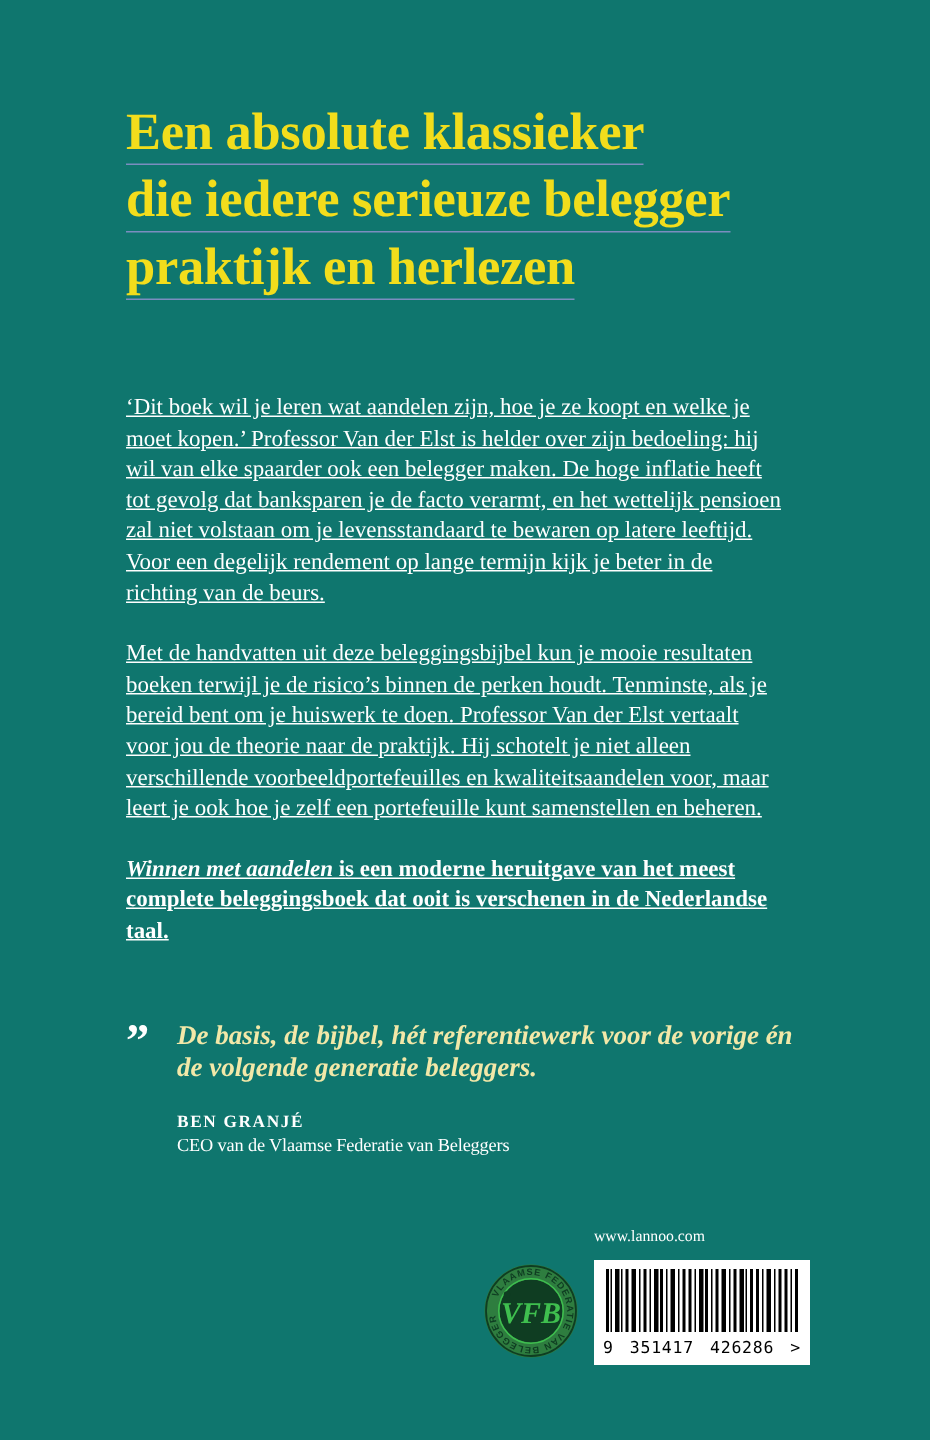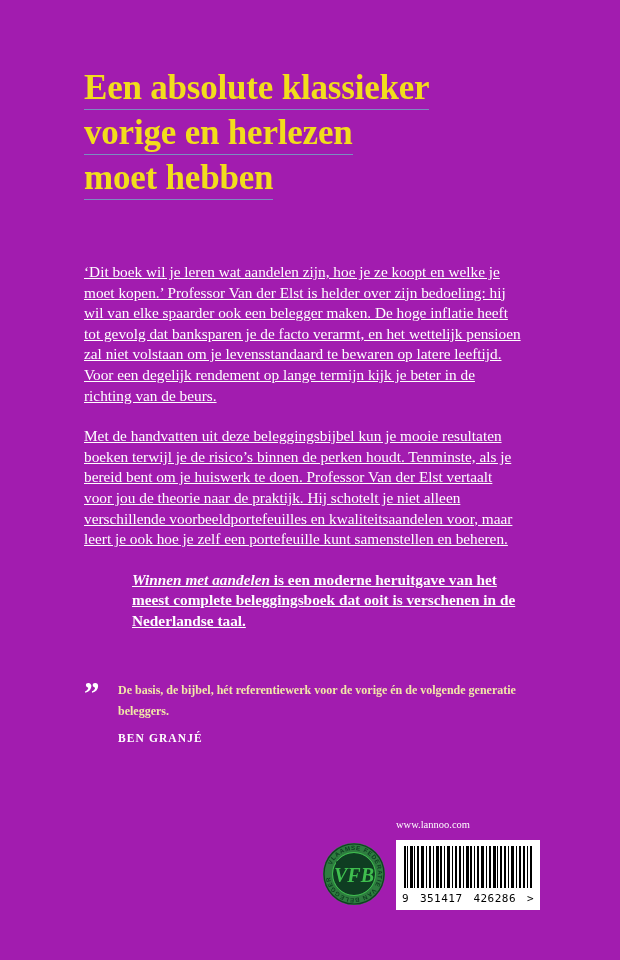--- a/index.html
+++ b/index.html
@@ -11,21 +11,21 @@
     height: 960px;
     background: #17306d;
     font-family: "Liberation Serif", "DejaVu Serif", serif;
     overflow: hidden;
     position: relative;
   }
 
   .cover {
     position: absolute;
     inset: 0;
-    background: #a21caf;
+    background: #0f766e;
   }
 
   
   .headline {
     position: absolute;
     left: 84px;
     top: 68px;
     width: 470px;
   }
   .headline-line {
@@ -54,21 +54,20 @@
   }
   .para {
     font-size: 15.3px;
     line-height: 20.6px;
     margin: 0 0 20px 0;
     text-align: left;
   }
   .para.bold {
     font-weight: bold;
     margin-bottom: 0;
-    margin-left: 48px;
   }
   .para .work-title {
     font-style: italic;
     font-weight: bold;
   }
 
   
   .quote-block {
     position: absolute;
     left: 84px;
@@ -82,25 +81,26 @@
     color: #ffffff;
     font-size: 31px;
     font-weight: bold;
     line-height: 1;
     font-family: "Liberation Serif", "DejaVu Serif", serif;
   }
   .quote-text {
     margin: 0 0 0 34px;
     color: #f2e8a8;
     font-weight: bold;
-    font-size: 12px;
+    font-size: 18px;
     line-height: 21px;
+    font-style: italic;
   }
   .attribution {
-    margin: 9px 0 0 34px;
+    margin: 19px 0 0 34px;
     color: #ffffff;
   }
   .attrib-name {
     display: block;
     font-weight: bold;
     font-size: 11.5px;
     letter-spacing: 1.1px;
     line-height: 15px;
   }
   .attrib-role {
@@ -170,35 +170,36 @@
   }
   .barcode-digits span { letter-spacing: 0.5px; }
 </style>
 </head>
 <body>
 
 <div class="cover">
 
   <div class="headline">
     <span class="headline-line">Een absolute klassieker</span>
-    <span class="headline-line">vorige en herlezen</span>
-    <span class="headline-line">moet hebben</span>
+    <span class="headline-line">die iedere serieuze belegger</span>
+    <span class="headline-line">praktijk en herlezen</span>
   </div>
 
   <div class="body-copy">
     <p class="para">‘Dit boek wil je leren wat aandelen zijn, hoe je ze koopt en welke je moet kopen.’ Professor Van der Elst is helder over zijn bedoeling: hij wil van elke spaarder ook een belegger maken. De hoge inflatie heeft tot gevolg dat banksparen je de facto verarmt, en het wettelijk pensioen zal niet volstaan om je levensstandaard te bewaren op latere leeftijd. Voor een degelijk rendement op lange termijn kijk je beter in de richting van de beurs.</p>
     <p class="para">Met de handvatten uit deze beleggingsbijbel kun je mooie resultaten boeken terwijl je de risico’s binnen de perken houdt. Tenminste, als je bereid bent om je huiswerk te doen. Professor Van der Elst vertaalt voor jou de theorie naar de praktijk. Hij schotelt je niet alleen verschillende voorbeeldportefeuilles en kwaliteitsaandelen voor, maar leert je ook hoe je zelf een portefeuille kunt samenstellen en beheren.</p>
     <p class="para bold"><span class="work-title">Winnen met aandelen</span><span> is een moderne heruitgave van het meest complete beleggingsboek dat ooit is verschenen in de Nederlandse taal.</span></p>
   </div>
 
   <div class="quote-block">
     <span class="quote-mark">”</span>
     <p class="quote-text">De basis, de bijbel, hét referentiewerk voor de vorige én de volgende generatie beleggers.</p>
     <div class="attribution">
       <span class="attrib-name">BEN GRANJÉ</span>
+      <span class="attrib-role">CEO van de Vlaamse Federatie van Beleggers</span>
     </div>
   </div>
 
   <div class="publisher-url">www.lannoo.com</div>
 
   <div class="vfb-logo">
     <svg viewBox="0 0 64 64" width="64" height="64" aria-hidden="true">
       <defs>
         <path id="ringpath" d="M 32 32 m -24 0 a 24 24 0 1 1 48 0 a 24 24 0 1 1 -48 0"></path>
       </defs>

